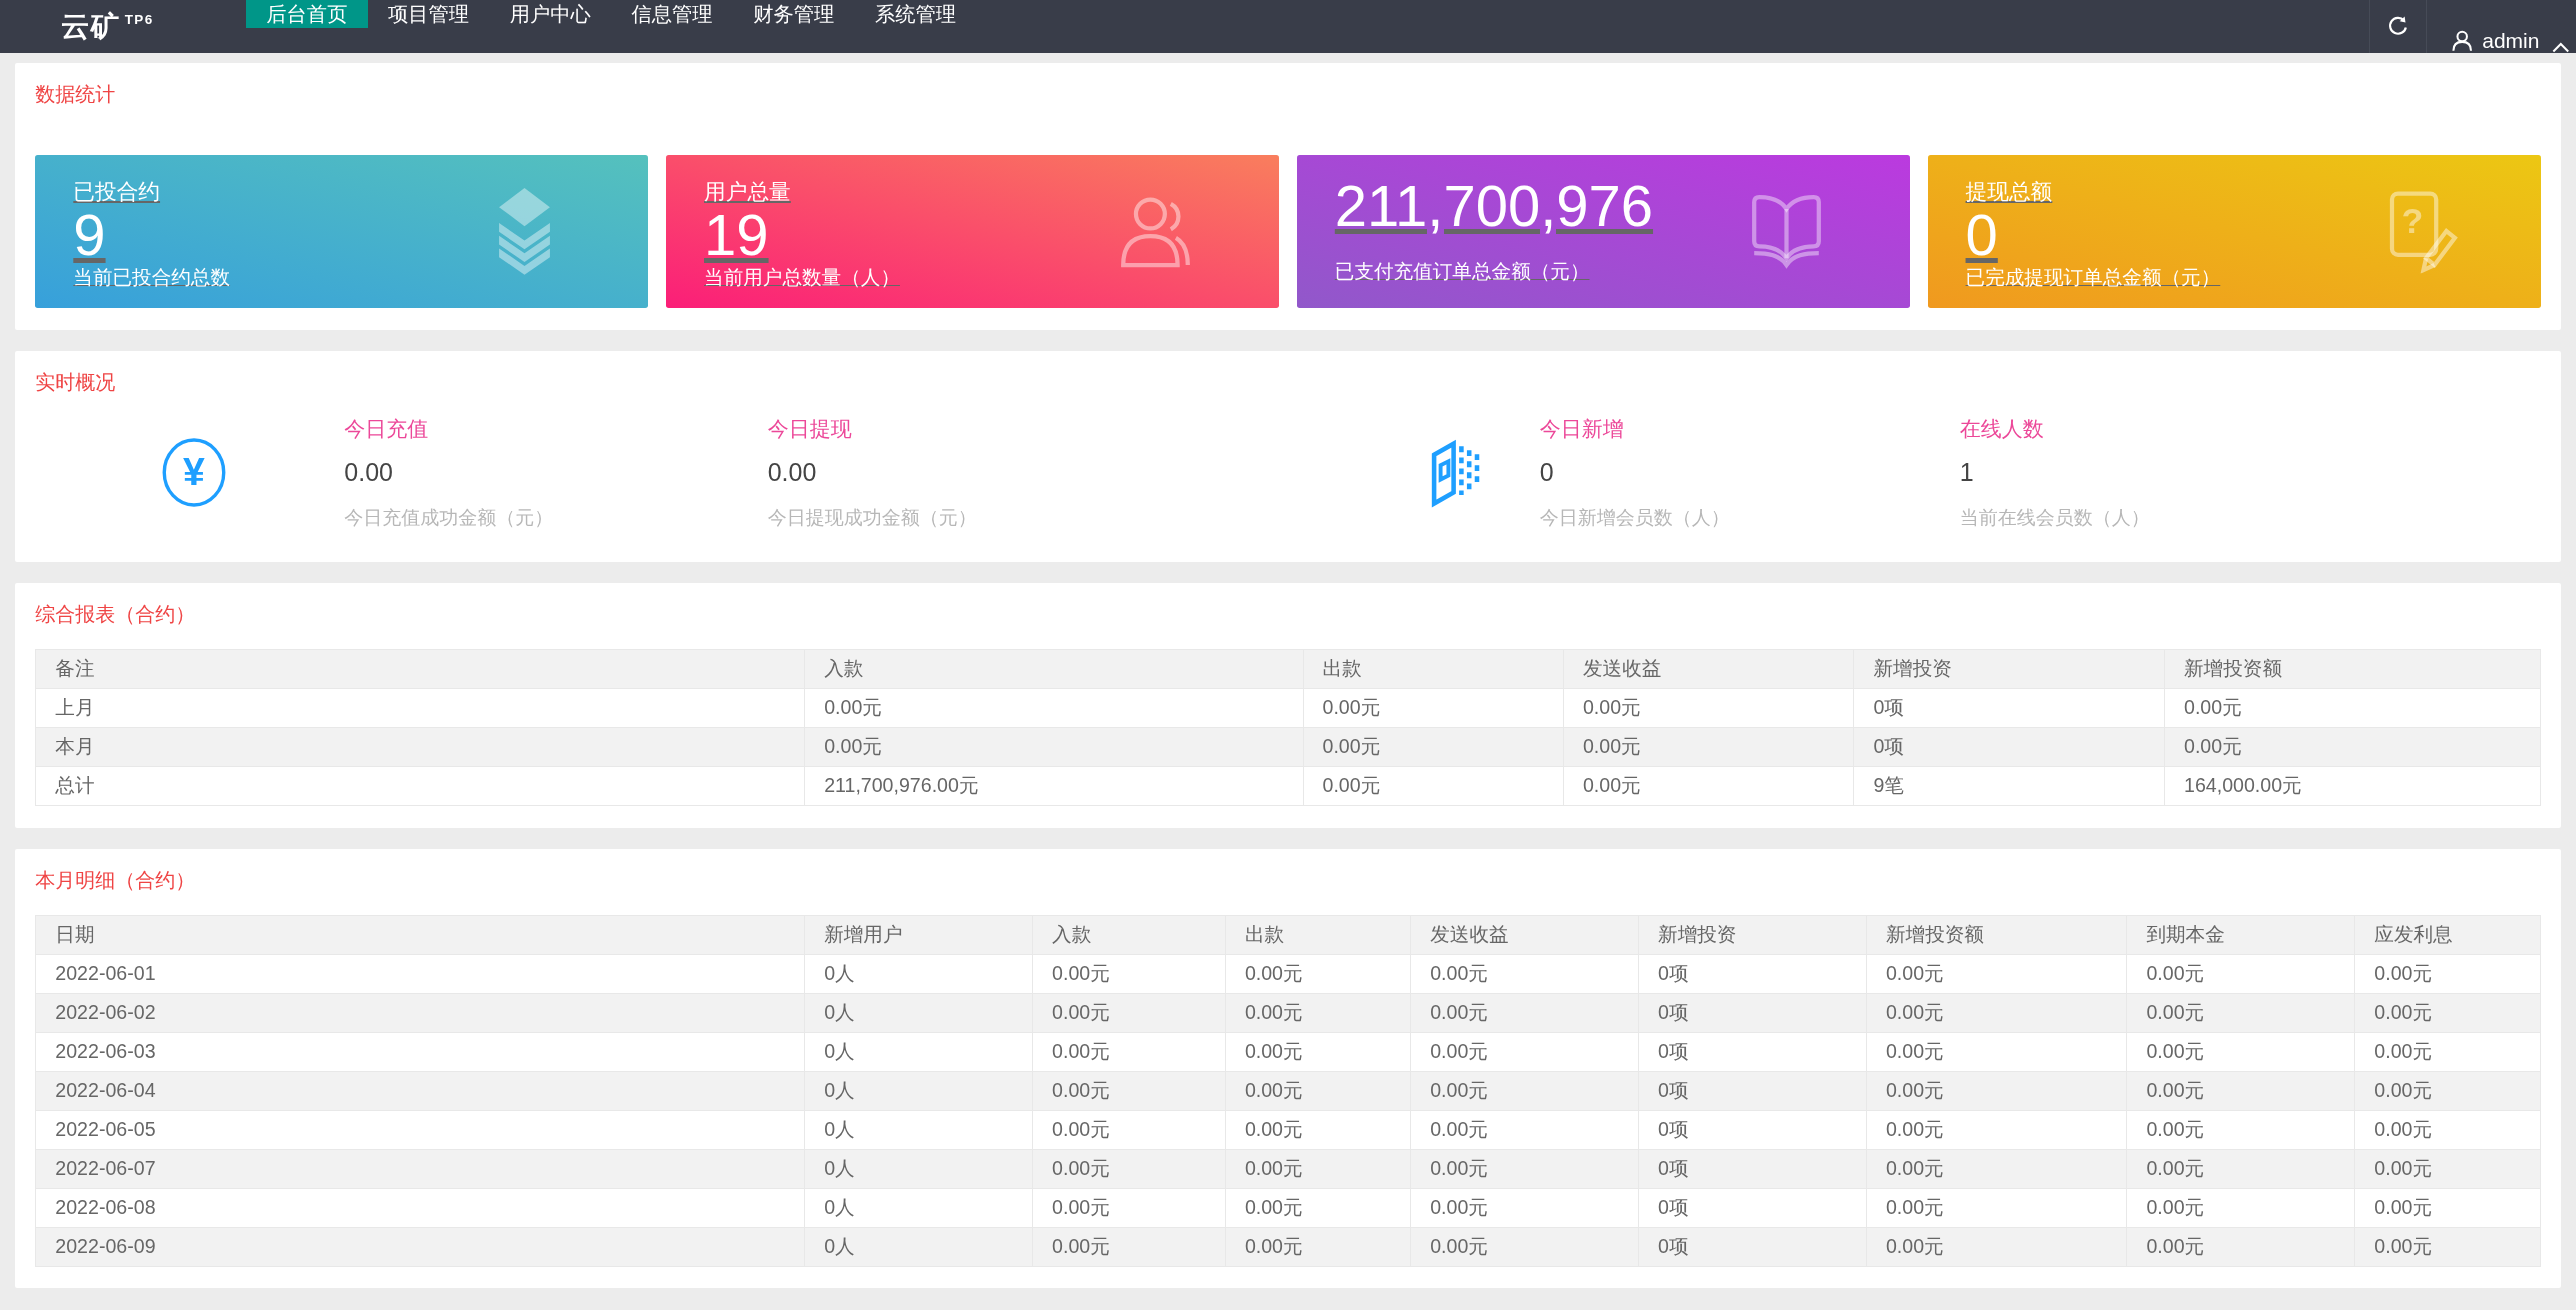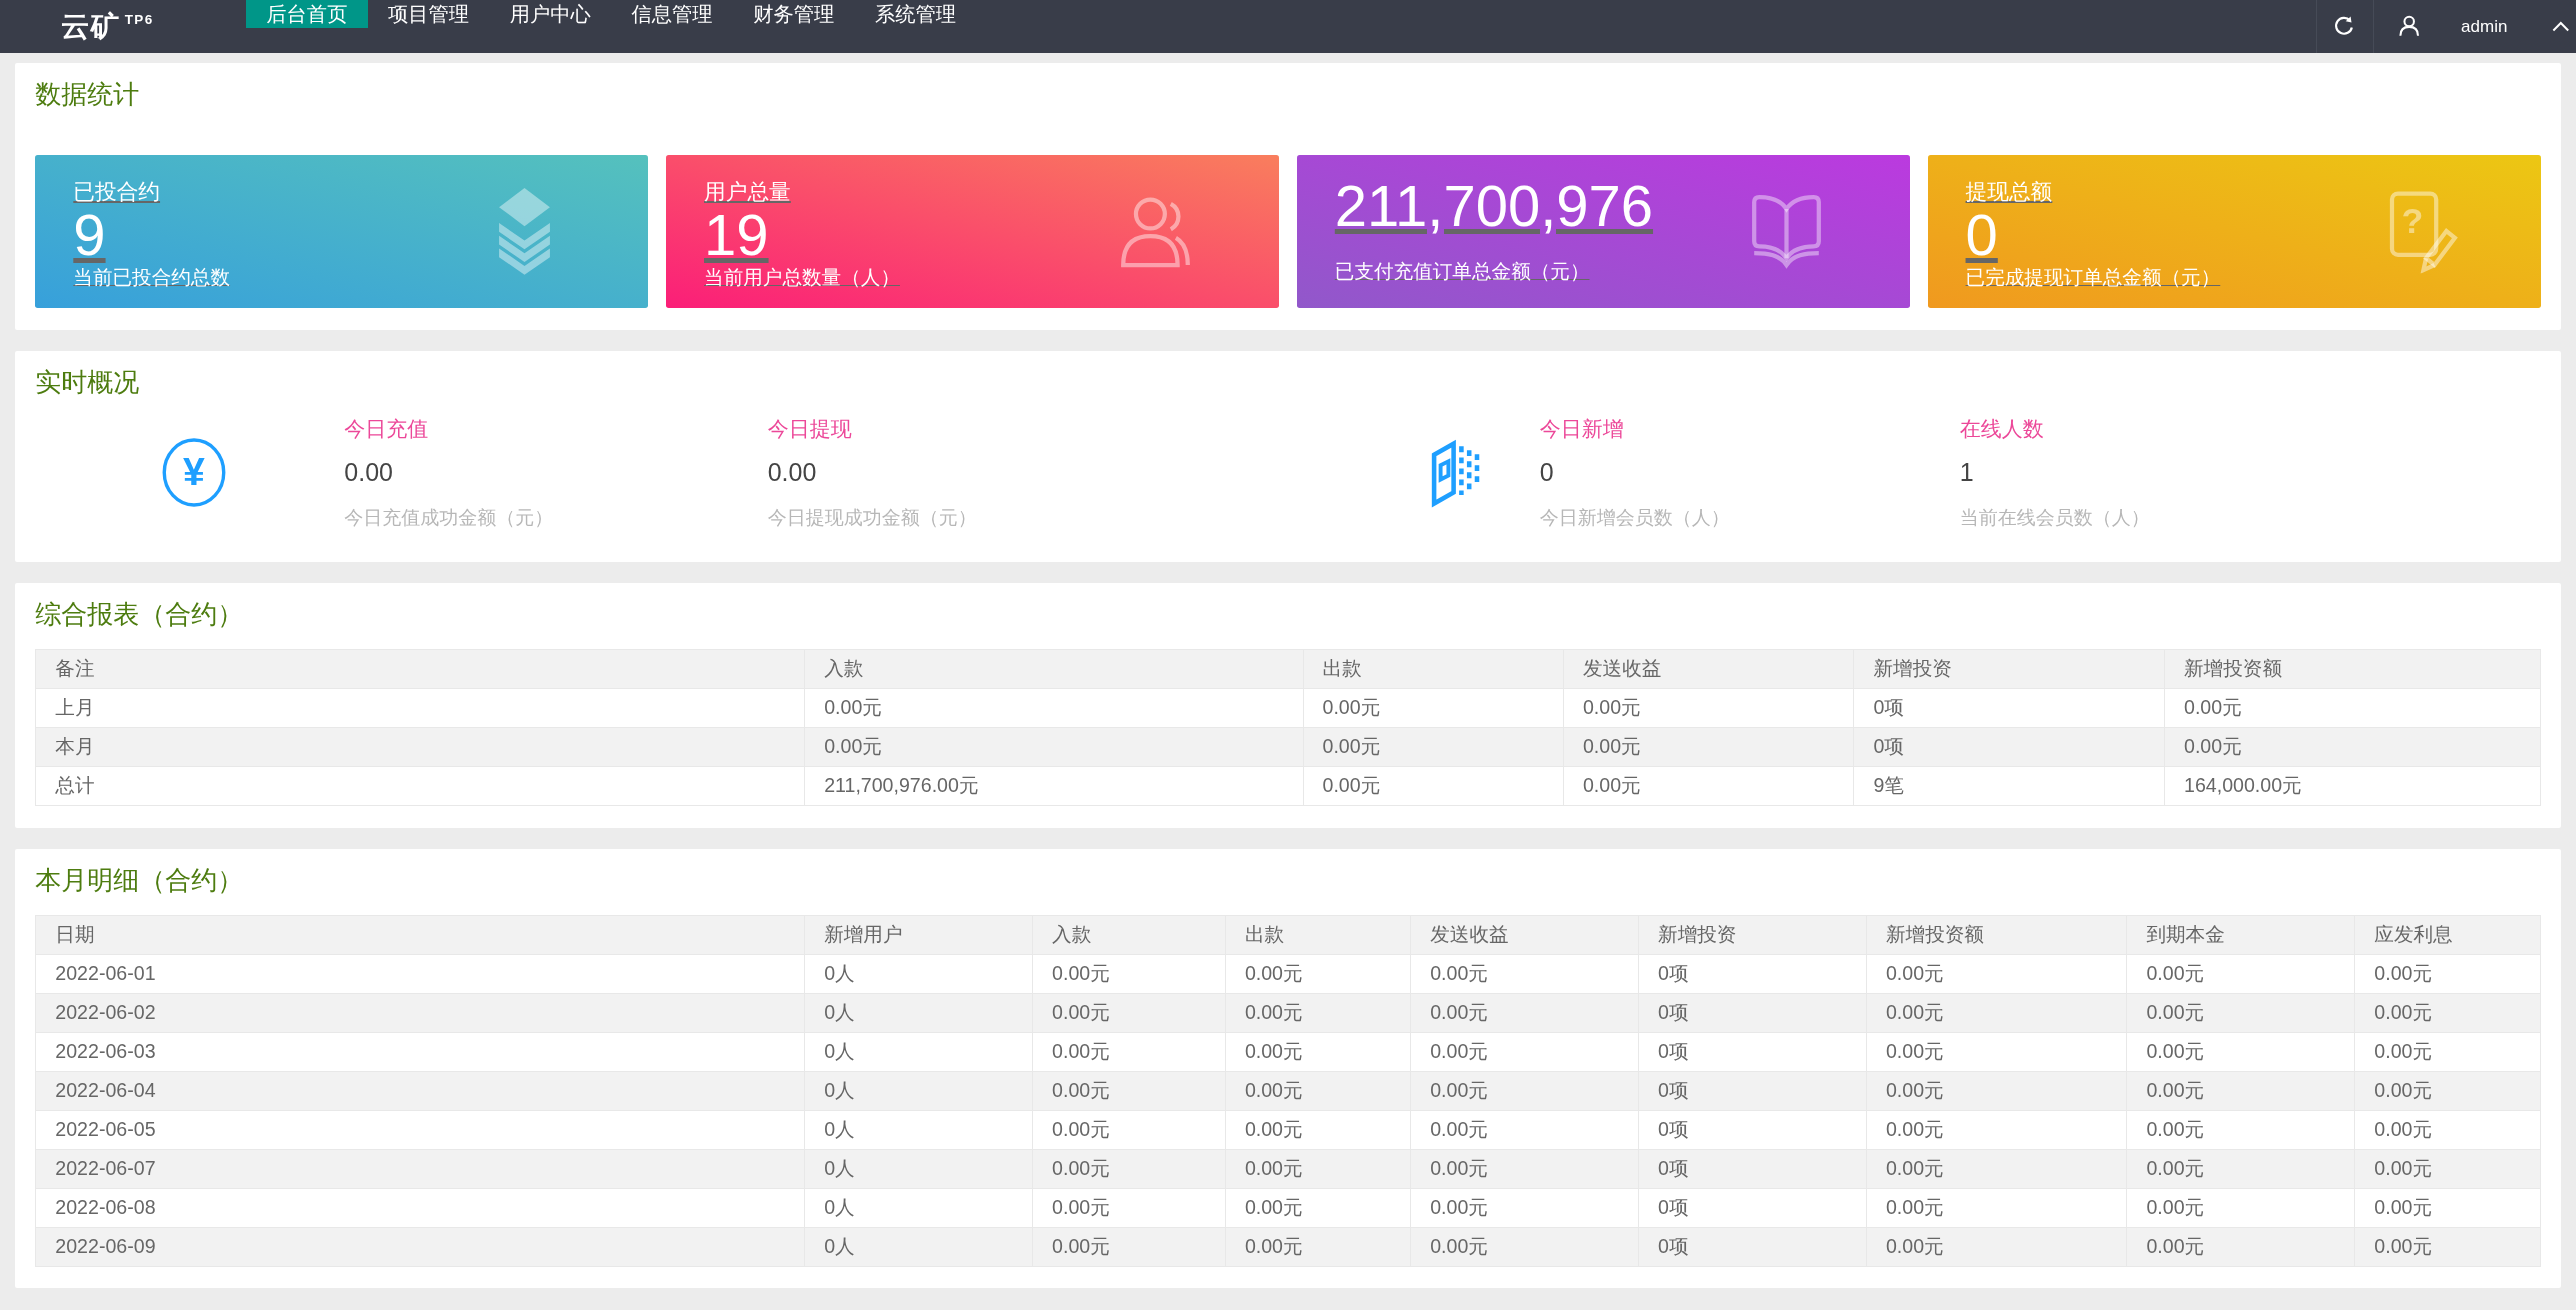--- a/index.html
+++ b/index.html
@@ -23,28 +23,28 @@
   .nav-menu li{
     display:flex; align-items:center; padding:0 20.3px; font-size:20.3px; color:#fff; cursor:pointer;
   }
   .nav-menu li.active{ background:#009688; }
   .nav-right{ display:flex; align-items:stretch; }
   .nav-refresh{
     width:58px; display:flex; align-items:center; justify-content:center;
     border-left:0.7px solid #464b57; border-right:0.7px solid #464b57; cursor:pointer;
   }
   .nav-user{
-    display:flex; align-items:center; padding:0 6.8px 0 23px; color:#fff; font-size:17px; cursor:pointer;gap:32px;
+    display:flex; align-items:flex-end; padding:0 6.8px 0 23px; color:#fff; font-size:21px; cursor:pointer;
   }
   .nav-user .uname{ margin:0 12.2px 0 8.1px; }
   
   .page{ padding:9.5px 15px 0 15px; }
   .panel{ background:#fff; border-radius:2px; padding:19px 20.3px 21.7px 20.3px; }
   .panel + .panel{ margin-top:21.7px; }
-  .panel-title{ font-size:26px; color:#4d7c0f; font-weight:400; line-height:24.4px; }
+  .panel-title{ font-size:20px; color:#ef4444; font-weight:400; line-height:24.4px; }
   
   .cards{ display:flex; gap:17.6px; margin-top:49px;text-decoration:underline; }
   .stat-card{
     flex:1 1 0; height:153px; border-radius:2.7px; position:relative; color:#fff;
     display:flex; flex-direction:column; justify-content:space-between;
     padding:21.7px 0 23px 38px; overflow:hidden;
   }
   .stat-card .c-title{ font-size:21.7px; }
   .stat-card .c-value{ font-size:58px; line-height:58px; font-weight:400; }
   .stat-card .c-desc{ font-size:19.6px; }

